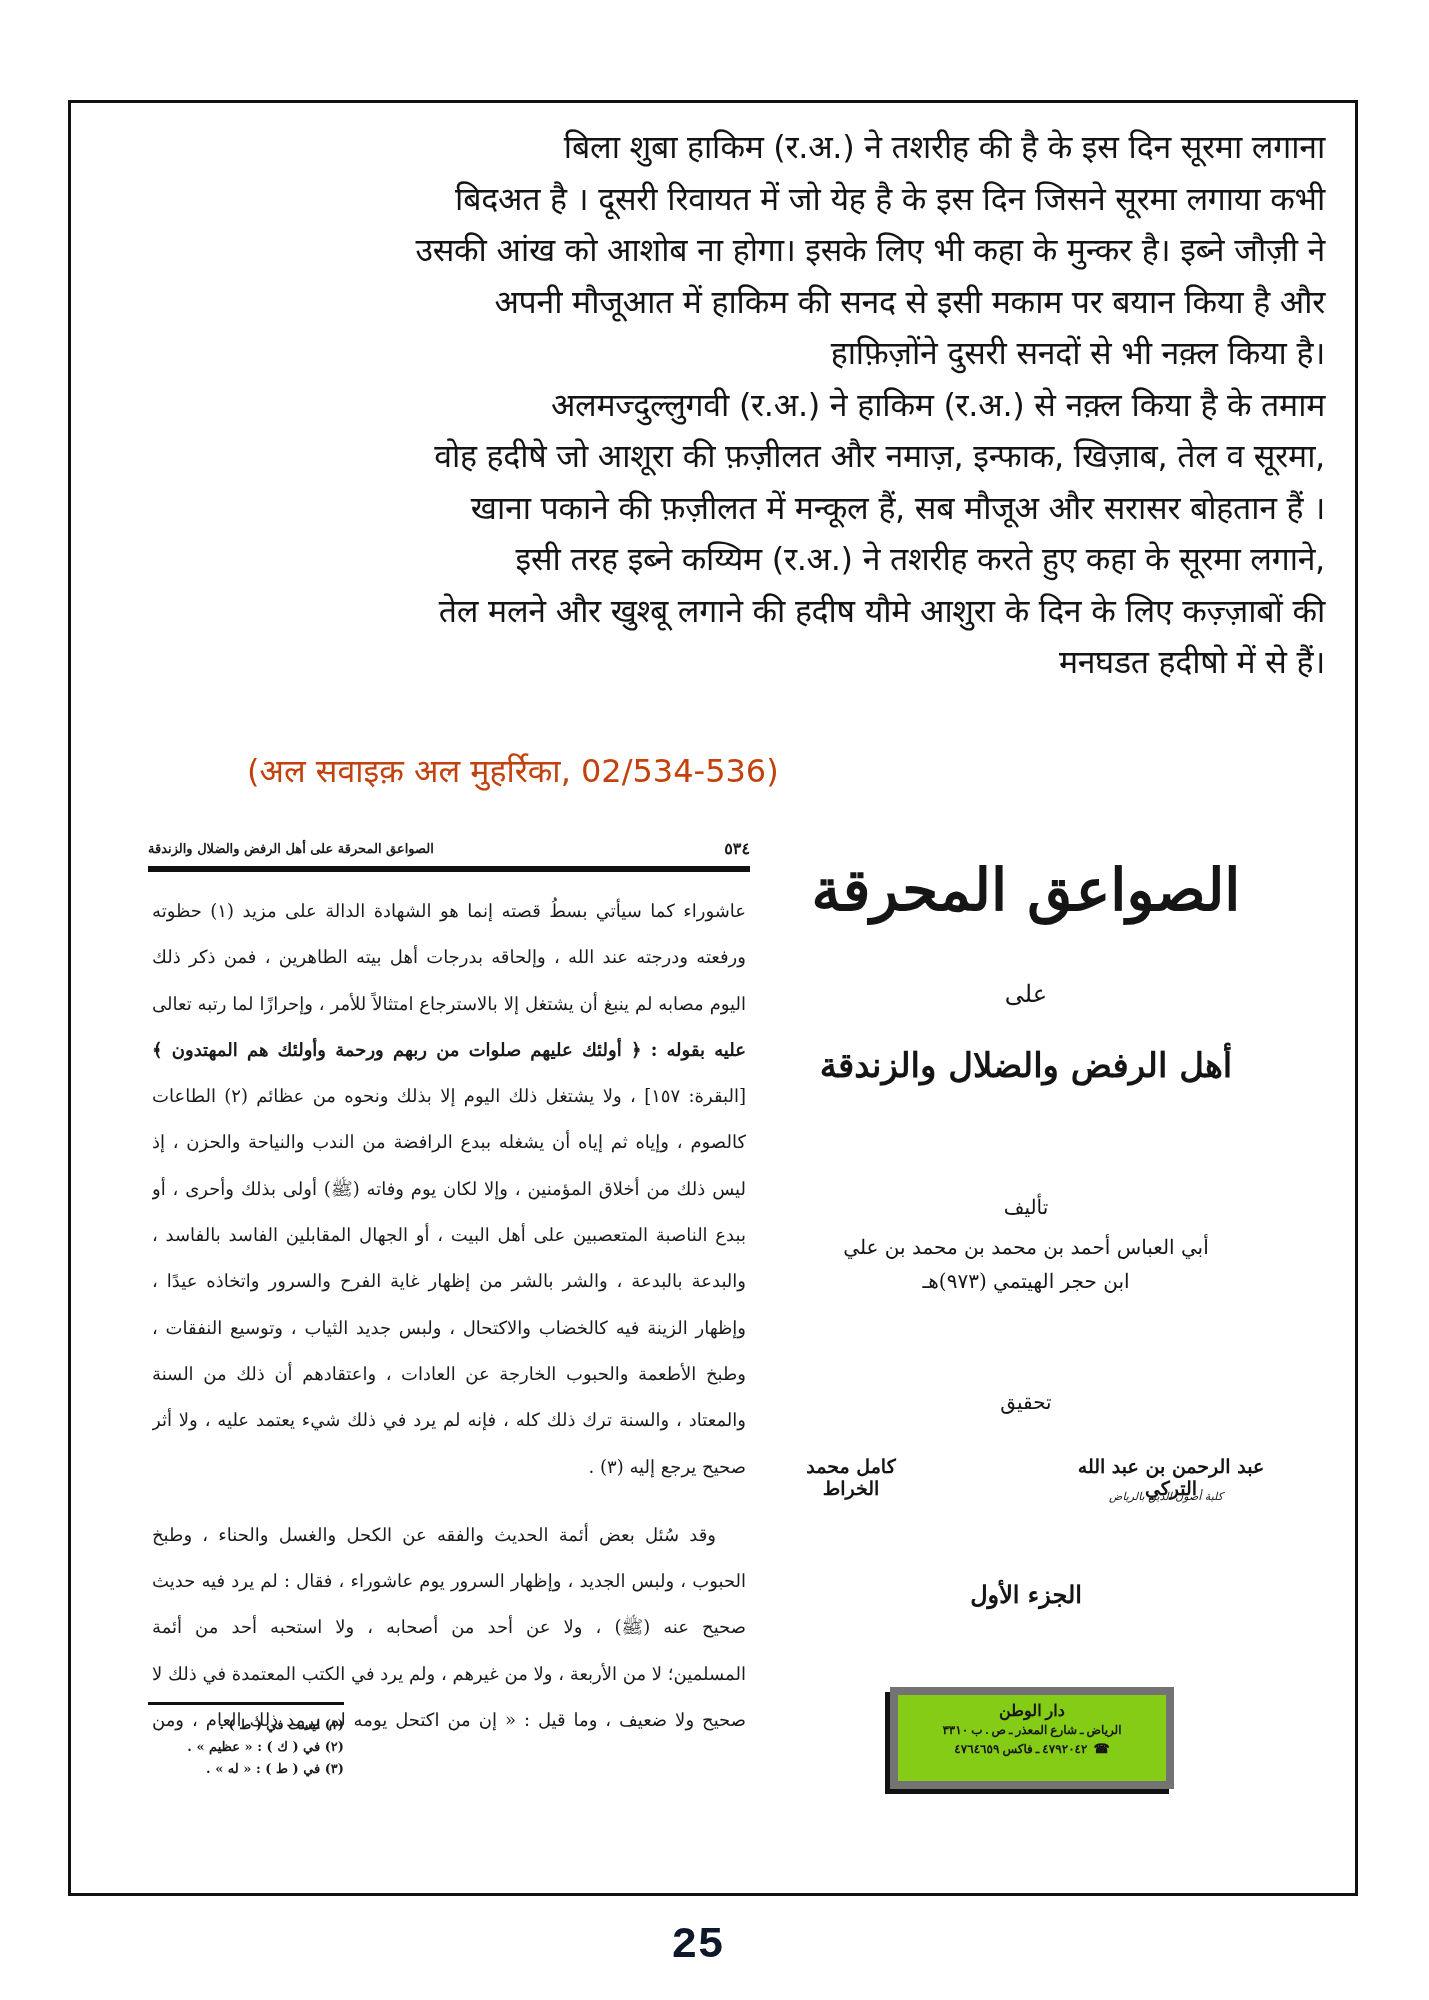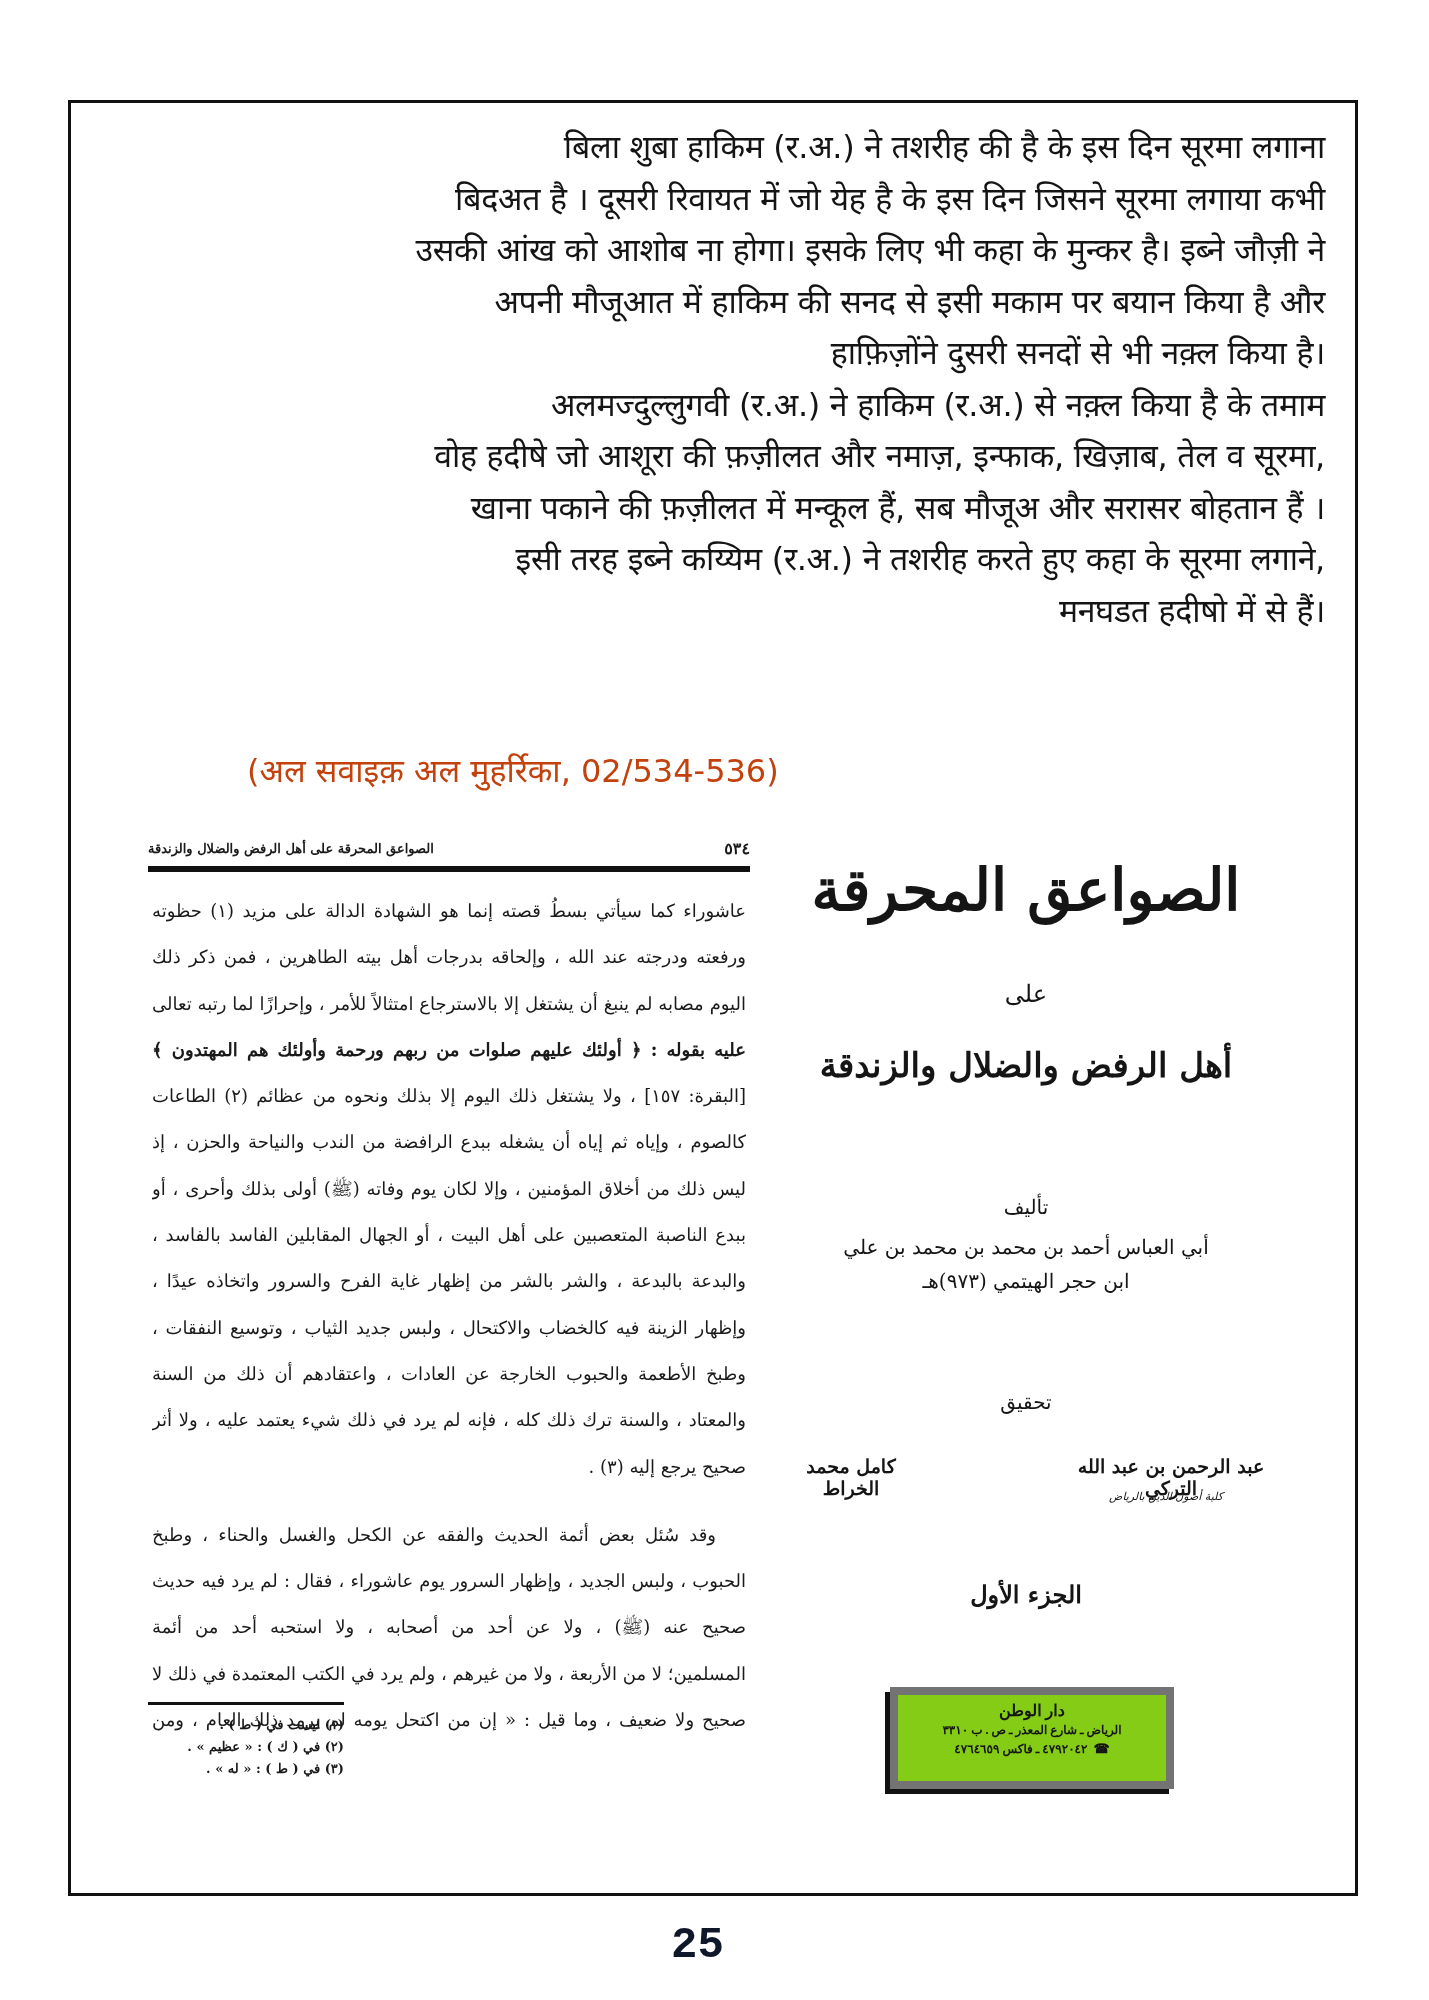--- a/index.html
+++ b/index.html
@@ -67,20 +67,21 @@
 <div class="hindi">
   <p class="indent">बिला शुबा हाकिम (र.अ.) ने तशरीह की है के इस दिन सूरमा लगाना</p>
   <p>बिदअत है । दूसरी रिवायत में जो येह है के इस दिन जिसने सूरमा लगाया कभी</p>
   <p>उसकी आंख को आशोब ना होगा। इसके लिए भी कहा के मुन्कर है। इब्ने जौज़ी ने</p>
   <p>अपनी मौजूआत में हाकिम की सनद से इसी मकाम पर बयान किया है और</p>
   <p>हाफ़िज़ोंने दुसरी सनदों से भी नक़्ल किया है।</p>
   <p class="indent">अलमज्दुल्लुगवी (र.अ.) ने हाकिम (र.अ.) से नक़्ल किया है के तमाम</p>
   <p>वोह हदीषे जो आशूरा की फ़ज़ीलत और नमाज़, इन्फाक, खिज़ाब, तेल व सूरमा,</p>
   <p>खाना पकाने की फ़ज़ीलत में मन्कूल हैं, सब मौजूअ और सरासर बोहतान हैं ।</p>
   <p class="indent">इसी तरह इब्ने कय्यिम (र.अ.) ने तशरीह करते हुए कहा के सूरमा लगाने,</p>
+  <p>तेल मलने और खुश्बू लगाने की हदीष यौमे आशुरा के दिन के लिए कज़्ज़ाबों की</p>
   <p>मनघडत हदीषो में से हैं।</p>
 </div>
 
 <div class="citation">(अल सवाइक़ अल मुहर्रिका, 02/534-536)</div>
 
 <div class="scan-left">
   <div class="scan-head">
     <span class="pg">٥٣٤</span>
     <span>الصواعق المحرقة على أهل الرفض والضلال والزندقة</span>
   </div>

